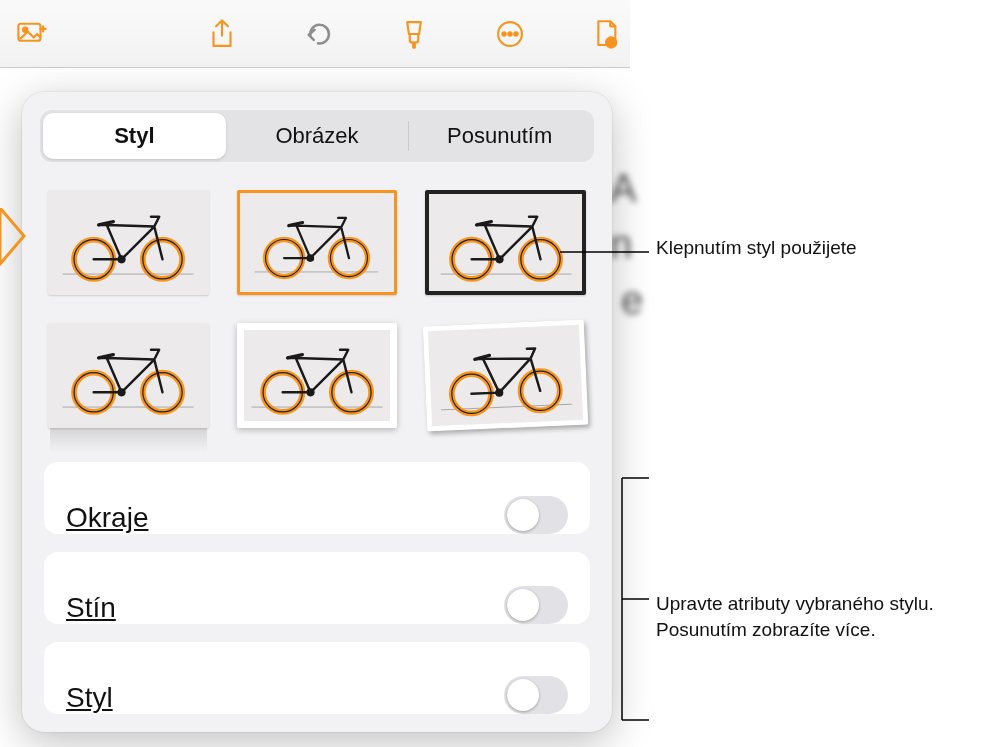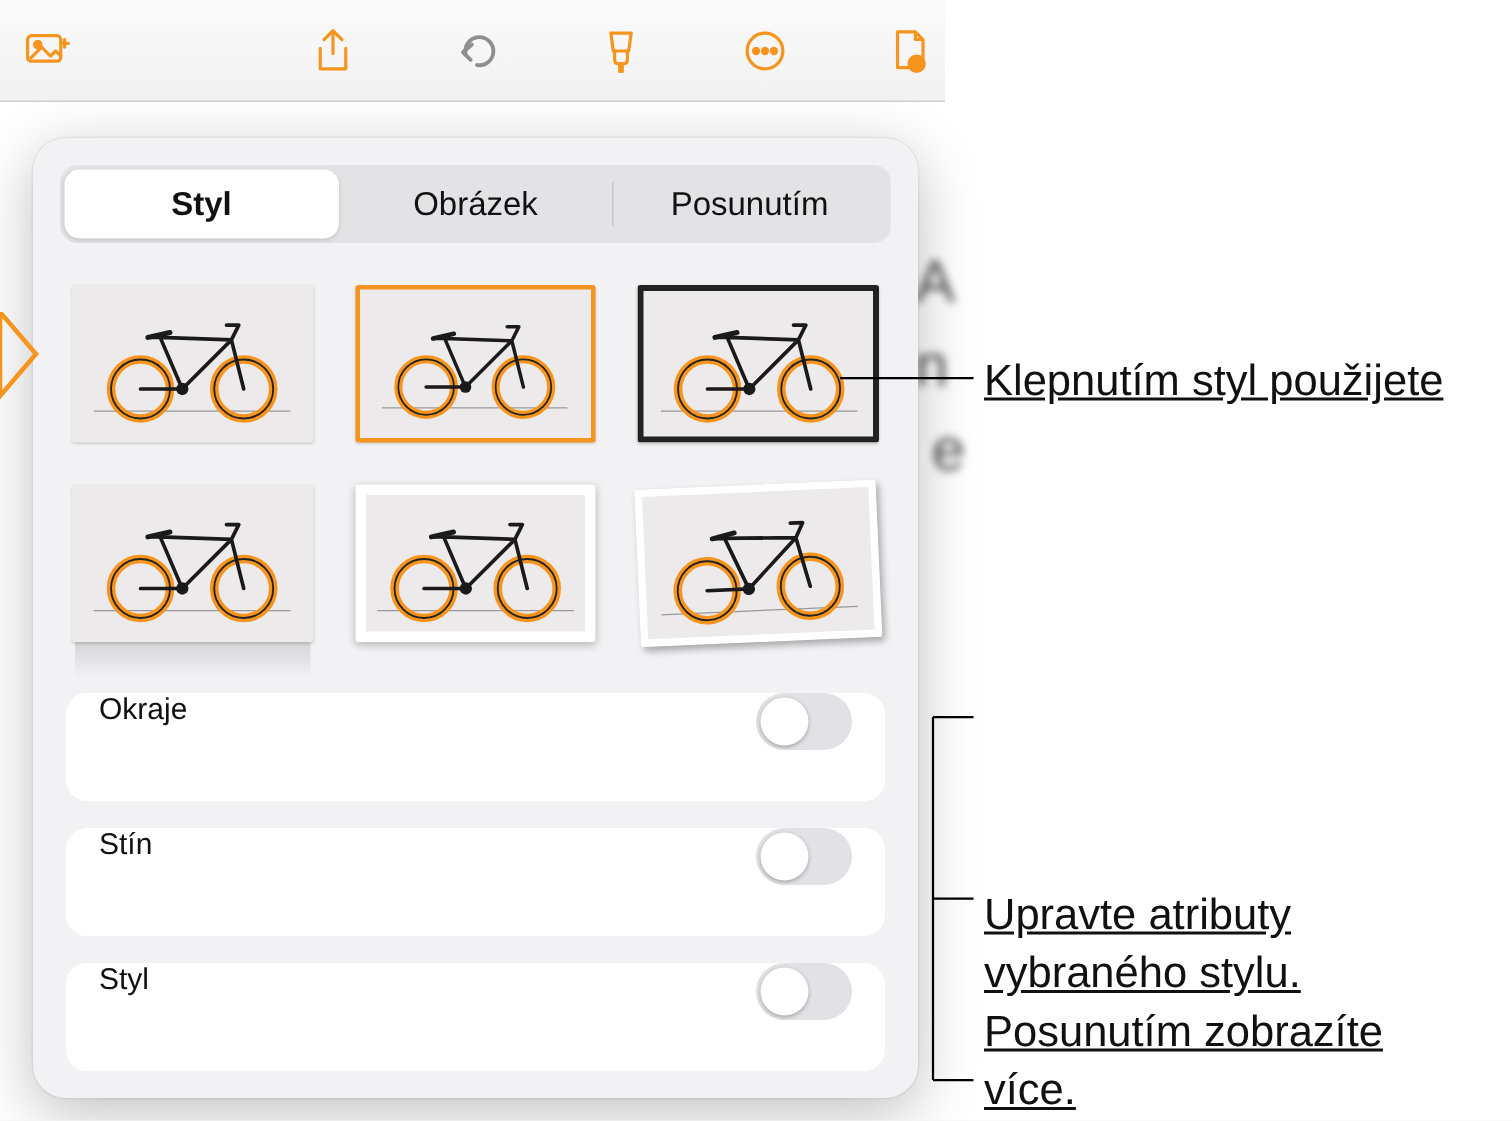--- a/index.html
+++ b/index.html
@@ -122,45 +122,45 @@
   .thumb.tilt { transform:rotate(-2.5deg); box-shadow: inset 0 0 0 5px #fff, 2px 3px 5px rgba(0,0,0,0.3); }
   .bike { width: 86%; height: 78%; }
   .bike svg { width:100%; height:100%; }
 
   .option-list { margin-top: 34px; display:flex; flex-direction:column; gap:18px; padding:0 4px;}
   .option-row {
     background:#fff;
     border-radius:14px;
     height:72px;
     display:flex;
-    align-items:flex-start;
+    align-items:flex-end;
     justify-content:space-between;
     padding:0 22px;
-    font-size:20px;
+    font-size:28px;
     color:#111;
+    text-decoration:underline;
   }
   .switch {
     width:64px; height:38px; border-radius:19px;
     background:#e2e2e6;
     position:relative;
   }
   .switch::after{
     content:"";
     position:absolute; left:3px; top:3px;
     width:32px; height:32px; border-radius:50%;
     background:#fff;
     box-shadow:0 1px 3px rgba(0,0,0,0.3);
   }
 
   .callout {
     position:absolute;
-    font-size:29px;
+    font-size:19px;
     color:#111;
     line-height:1.35;
-    text-decoration:underline;
   }
   .callout-1 { left:656px; top:235px; }
   .callout-2 { left:656px; top:575px; }
 
   .lead {
     position:absolute;
     stroke:#000; stroke-width:1.5; fill:none;
   }
 </style>
 </head>

